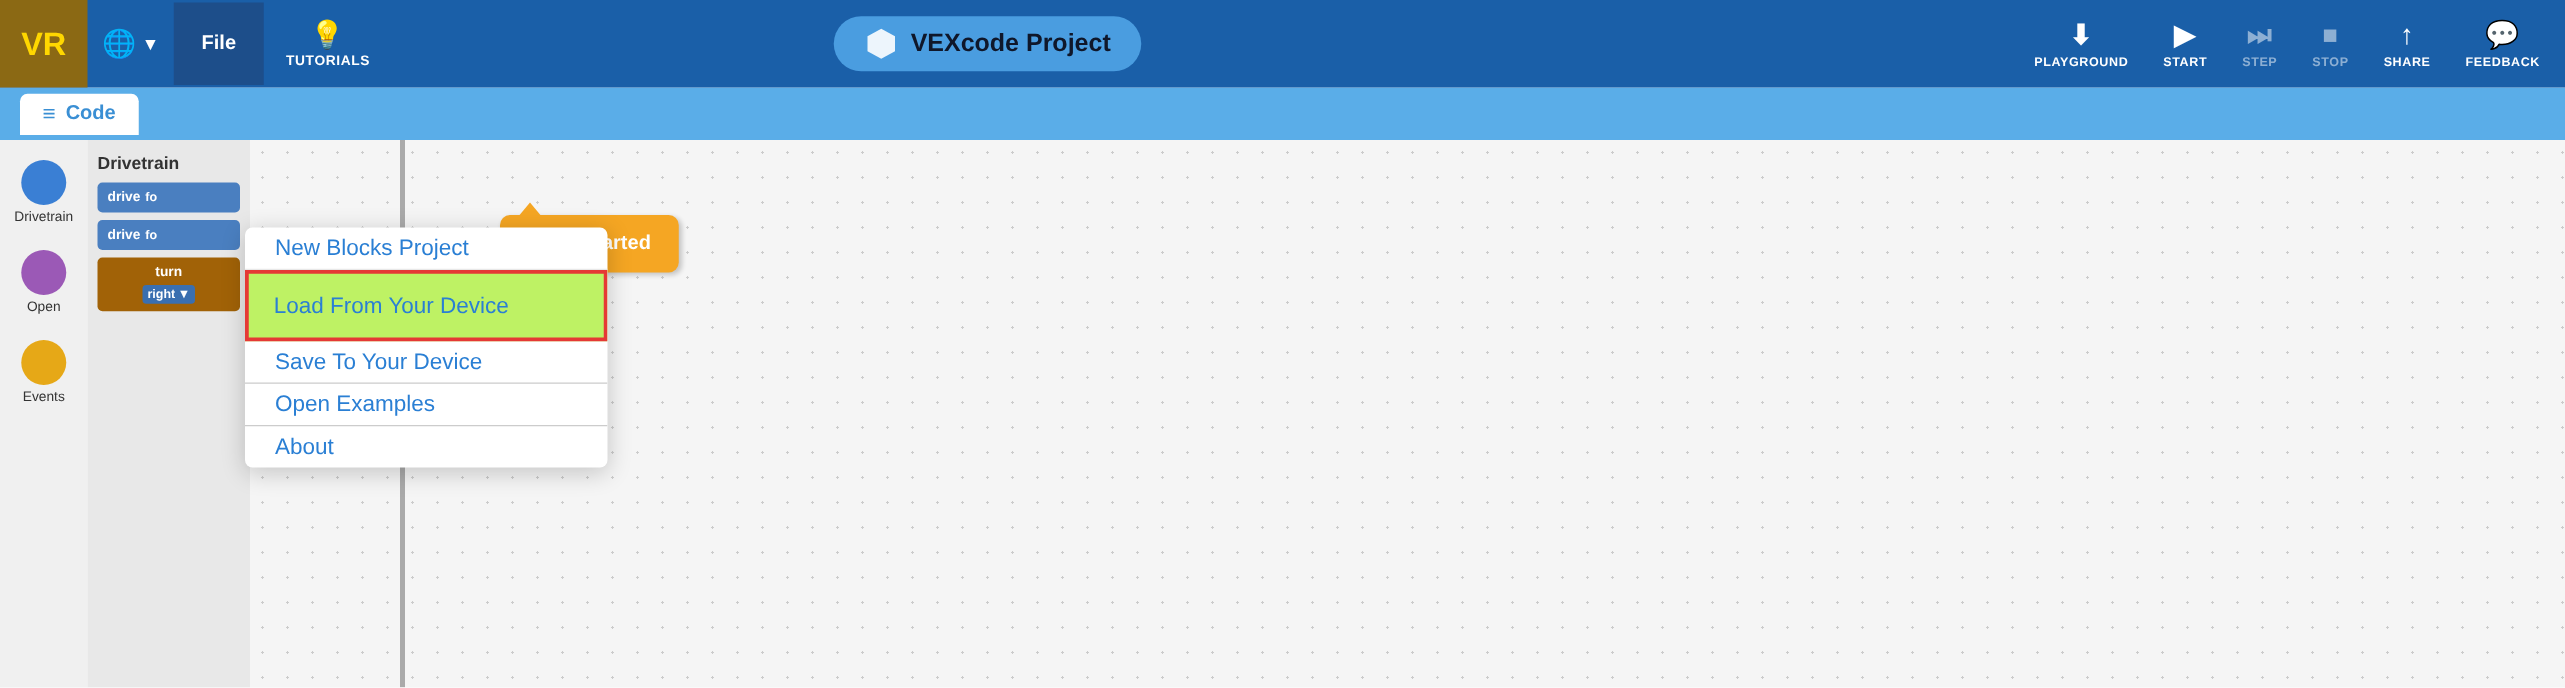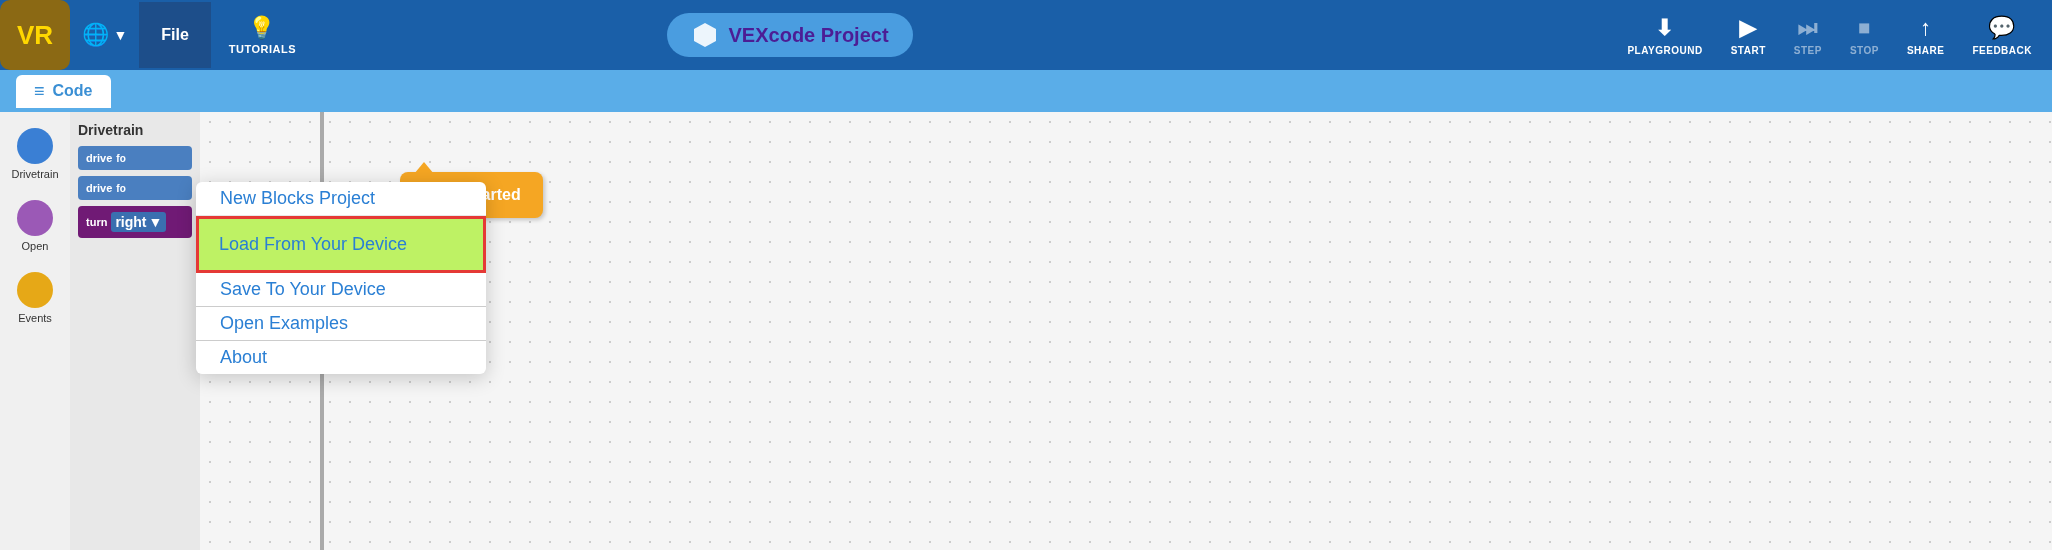--- a/index.html
+++ b/index.html
@@ -20,21 +20,20 @@
       background: #8B6914;
       width: 70px;
       height: 70px;
       display: flex;
       align-items: center;
       justify-content: center;
       font-weight: 900;
       font-size: 26px;
       color: #FFD700;
       flex-shrink: 0;
-      border-radius: 10px;
     }
 
     .globe-btn {
       display: flex;
       align-items: center;
       gap: 4px;
       color: white;
       padding: 0 12px;
       cursor: pointer;
       font-size: 14px;
@@ -79,21 +78,21 @@
     }
 
     .project-title {
       display: flex;
       align-items: center;
       gap: 10px;
       background: #4a9de0;
       border-radius: 30px;
       padding: 8px 24px;
       margin: 0 auto;
-      color: #4c1d95;
+      color: #0f172a;
       font-size: 20px;
       font-weight: 600;
     }
 
     .hex-icon {
       width: 28px;
       height: 28px;
     }
 
     .toolbar-right {
@@ -245,25 +244,26 @@
       font-size: 11px;
     }
 
     .block-dropdown {
       background: #3a6fb0;
       border-radius: 3px;
       padding: 2px 4px;
       display: flex;
       align-items: center;
       gap: 2px;
-      font-size: 14px;
+      font-size: 10px;
     }
 
     .turn-block {
-      background: #701a75;
+      background: #a16207;
+      flex-direction: column;
     }
 
     
     .canvas-area {
       flex: 1;
       background: #f5f5f5;
       background-image: radial-gradient(circle, #ccc 1px, transparent 1px);
       background-size: 20px 20px;
       position: relative;
       overflow: hidden;

